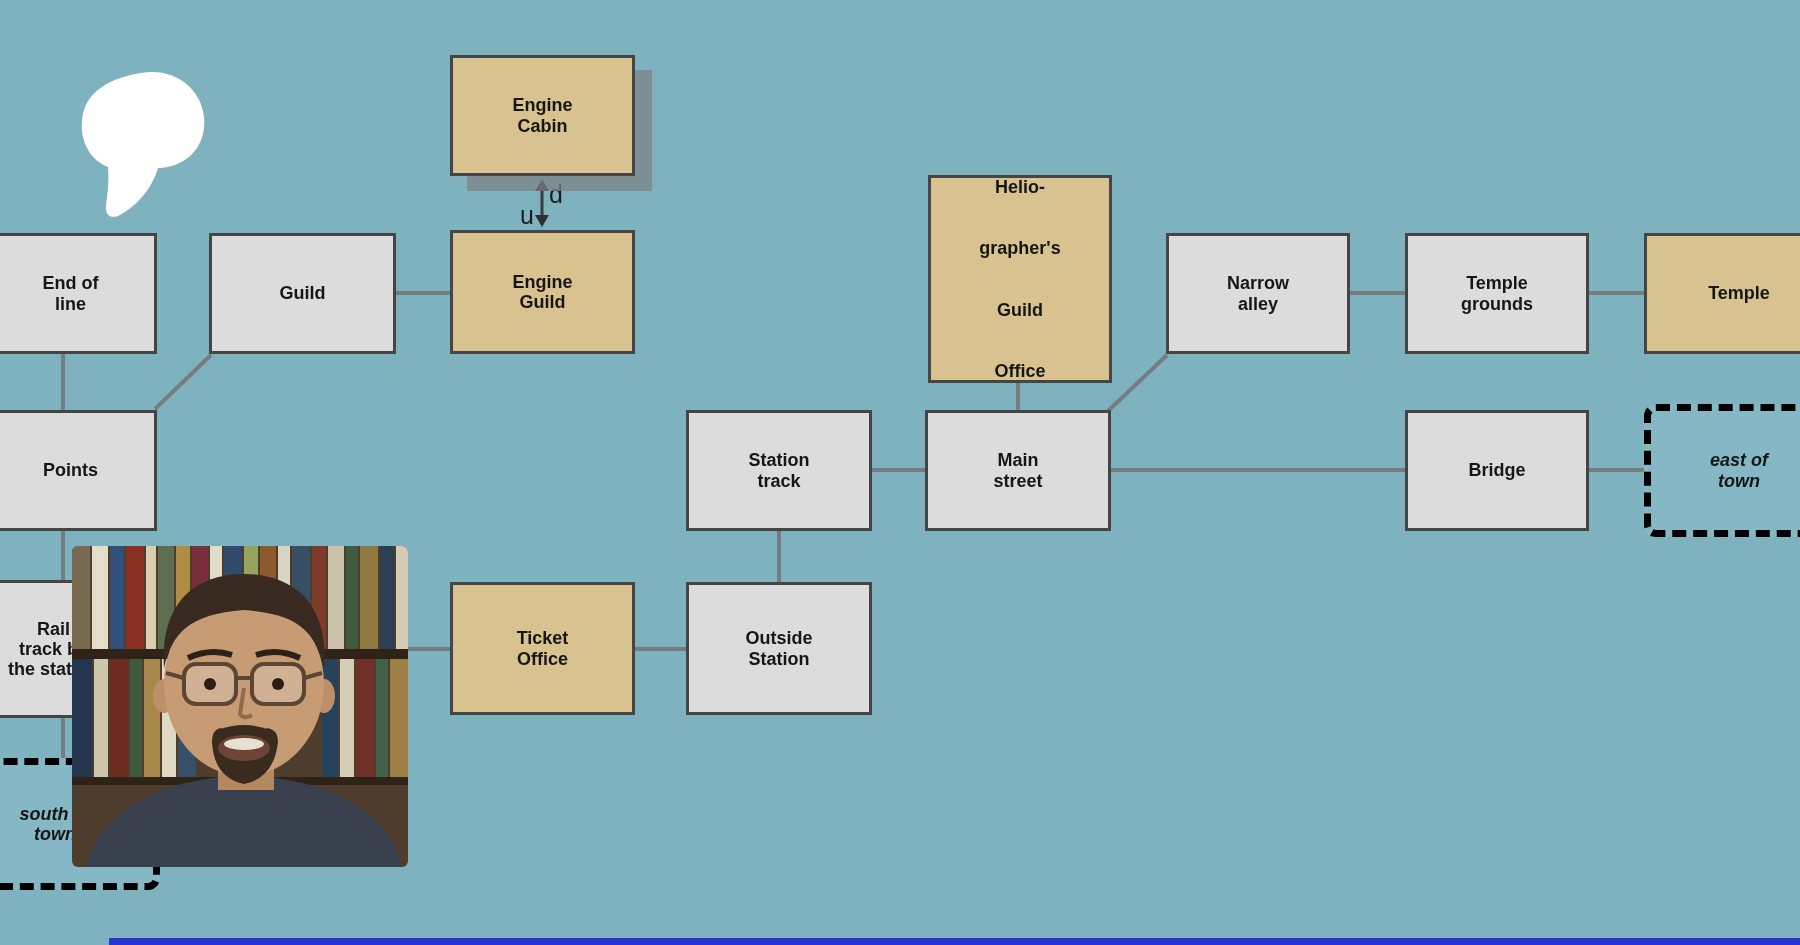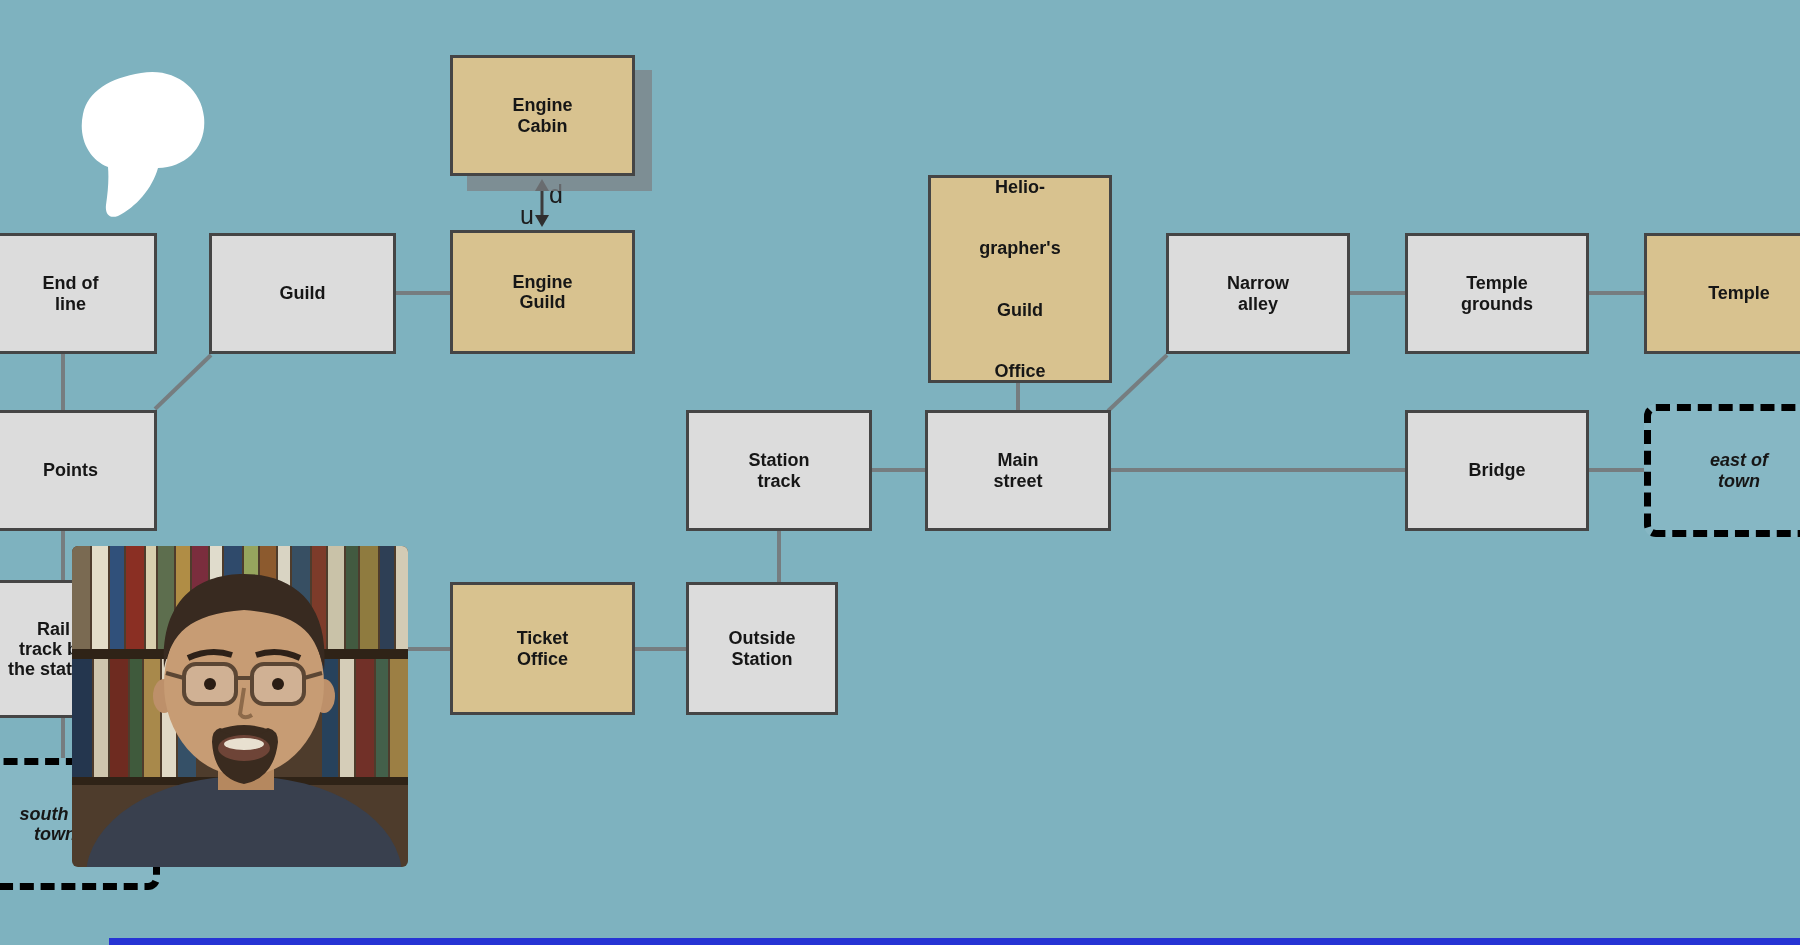--- a/index.html
+++ b/index.html
@@ -128,21 +128,21 @@
       </div>
       <div class="room plain" title="Rail track by the station" style="left: -50px; top: 580px; width: 207px; height: 138px;">
         <span class="room-line">Rail</span>
         <span class="room-line">track by</span>
         <span class="room-line">the station</span>
       </div>
       <div class="room tan" title="Ticket Office" style="left: 450px; top: 582px; width: 185px; height: 133px;">
         <span class="room-line">Ticket</span>
         <span class="room-line">Office</span>
       </div>
-      <div class="room plain" title="Outside Station" style="left: 686px; top: 582px; width: 152px; height: 133px;">
+      <div class="room plain" title="Outside Station" style="left: 686px; top: 582px; width: 186px; height: 133px;">
         <span class="room-line">Outside</span>
         <span class="room-line">Station</span>
       </div>
       <div class="room region" title="south of town" style="left: -50px; top: 758px; width: 210px; height: 132px;">
         <span class="room-line">south of</span>
         <span class="room-line">town</span>
       </div>
     </div>
 
   <svg id="logo-blob" viewBox="0 0 129 149">

